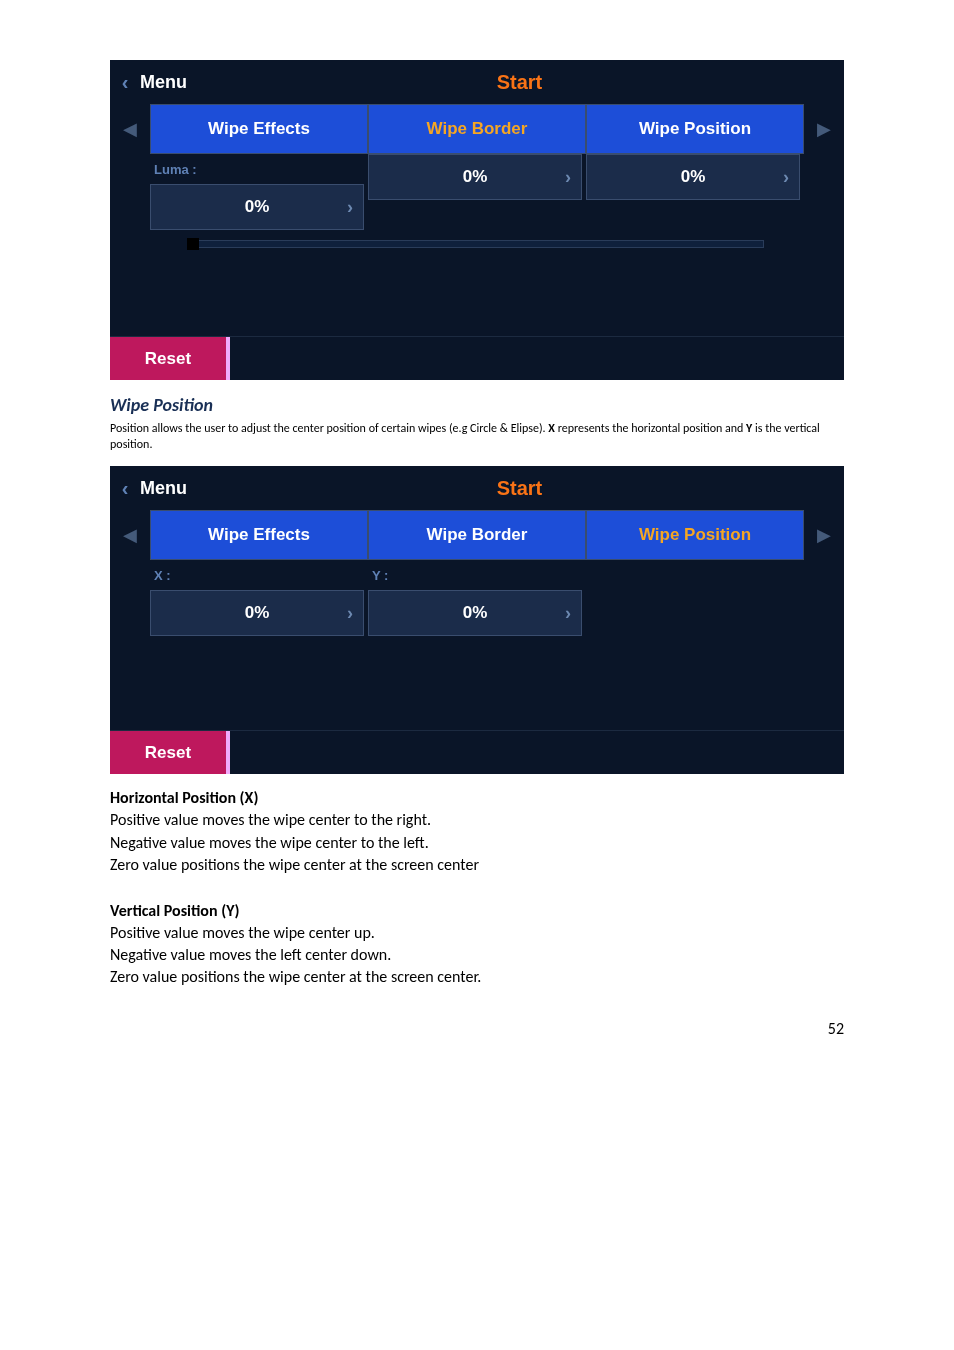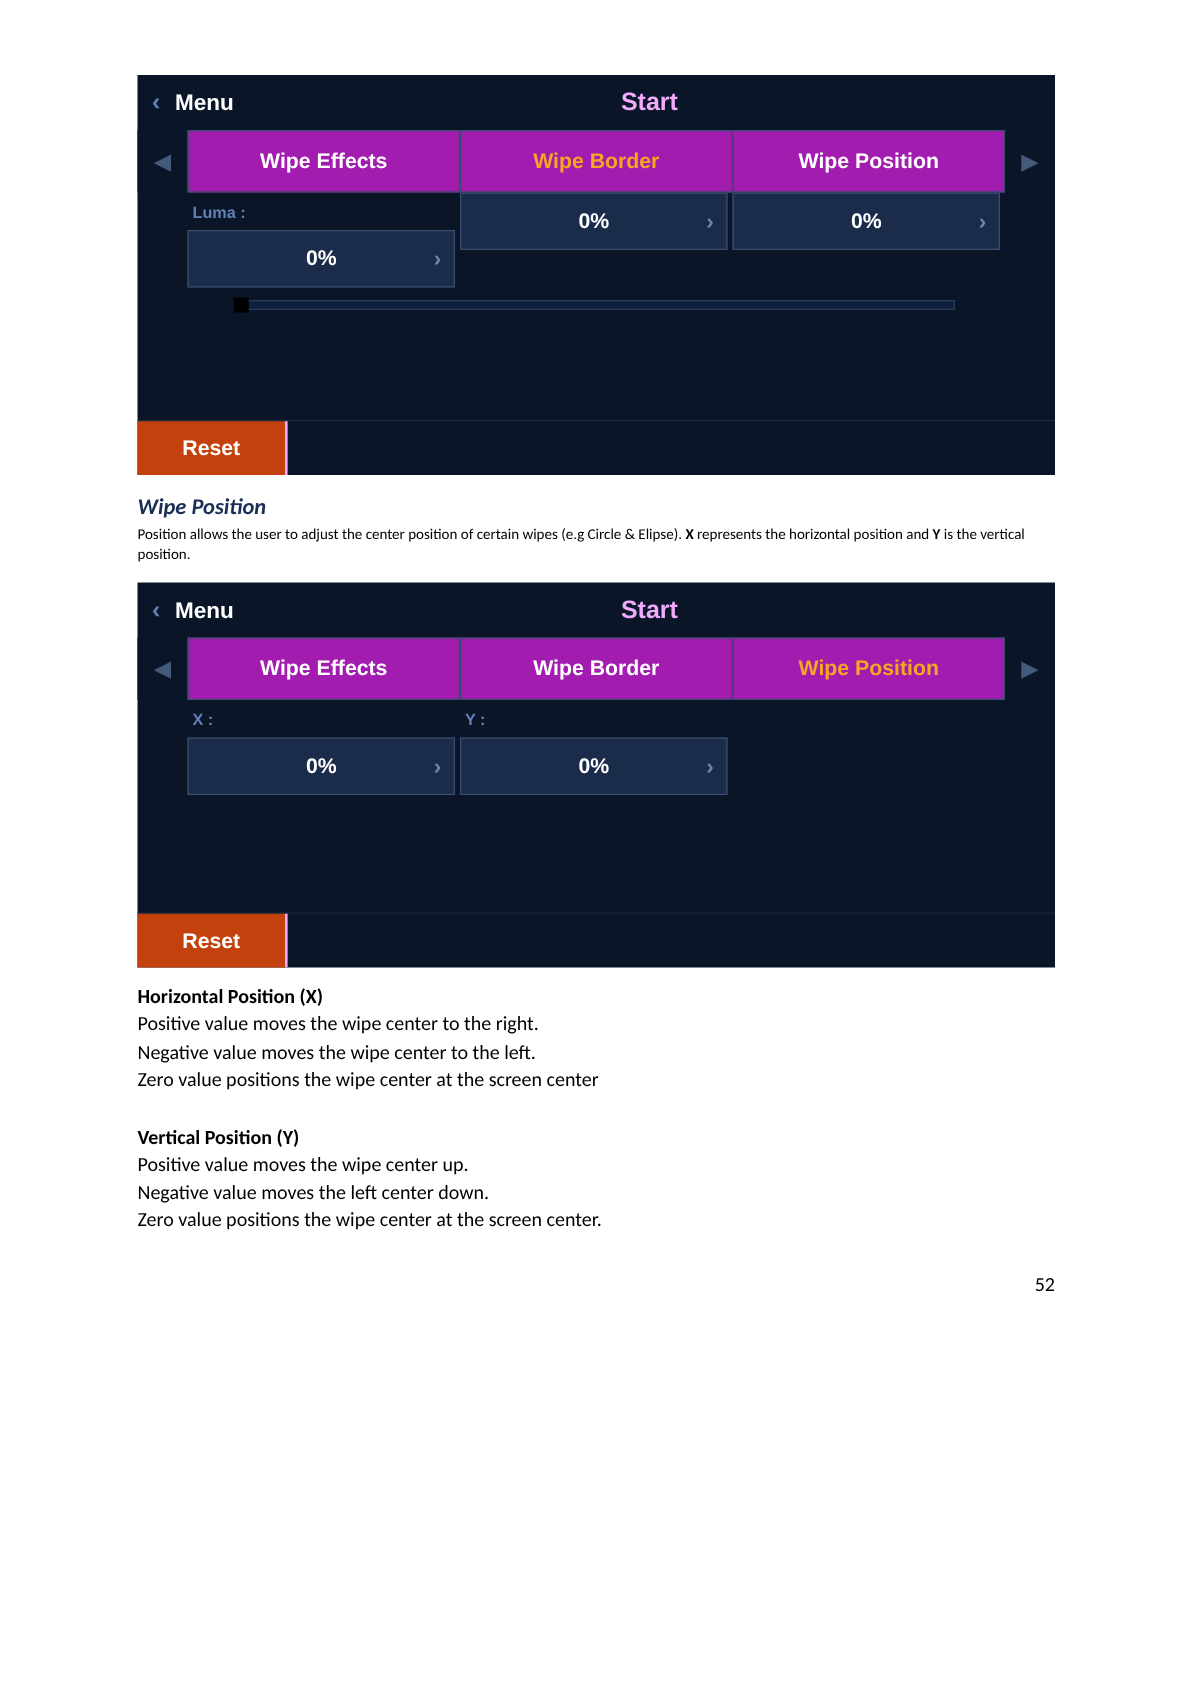--- a/index.html
+++ b/index.html
@@ -30,41 +30,41 @@
     color: #5f81b5; font-size: 20px; font-weight: bold;
   }
   .panel-top .menu-label {
     color: #fff; font-weight: bold; font-size: 18px;
     padding-right: 60px;
     text-align: right;
   }
   .panel-top .title {
     flex: 1;
     text-align: center;
-    color: #f0abfc;
+    color: #f97316;
     font-size: 20px;
     font-weight: bold;
     padding-right: 52px;
   }
 
   .tab-row {
     display: flex;
     align-items: stretch;
     height: 50px;
   }
   .side-arrow {
     width: 40px;
     display: flex; align-items: center; justify-content: center;
     font-size: 18px;
     color: #445a7a;
     background: #0a1528;
   }
   .tab {
     flex: 1;
-    background: #a21caf;
+    background: #1d4ed8;
     border: 1px solid #3a4d6e;
     display: flex; align-items: center; justify-content: center;
     font-weight: bold; font-size: 17px;
     color: #fff;
   }
   .tab.active { color: #f5a623; }
 
   .param-row {
     display: flex;
     padding-left: 40px;
@@ -113,26 +113,26 @@
 
   .reset-row {
     display: flex;
     height: 44px;
     align-items: center;
     border-top: 1px solid #1c2a40;
   }
   .reset-btn {
     width: 120px;
     height: 100%;
-    background: #c2410c;
+    background: #be185d;
     color: #fff;
     font-weight: bold;
     font-size: 17px;
     display: flex; align-items: center; justify-content: center;
-    border-right: 2px solid #f0abfc;
+    border-right: 4px solid #f0abfc;
   }
 
   .section-head {
     color: #192f55;
     font-weight: bold;
     font-style: italic;
     font-size: 18px;
     margin-bottom: 4px;
   }
   .para { font-size: 12px; line-height: 1.35; margin-bottom: 14px; }

